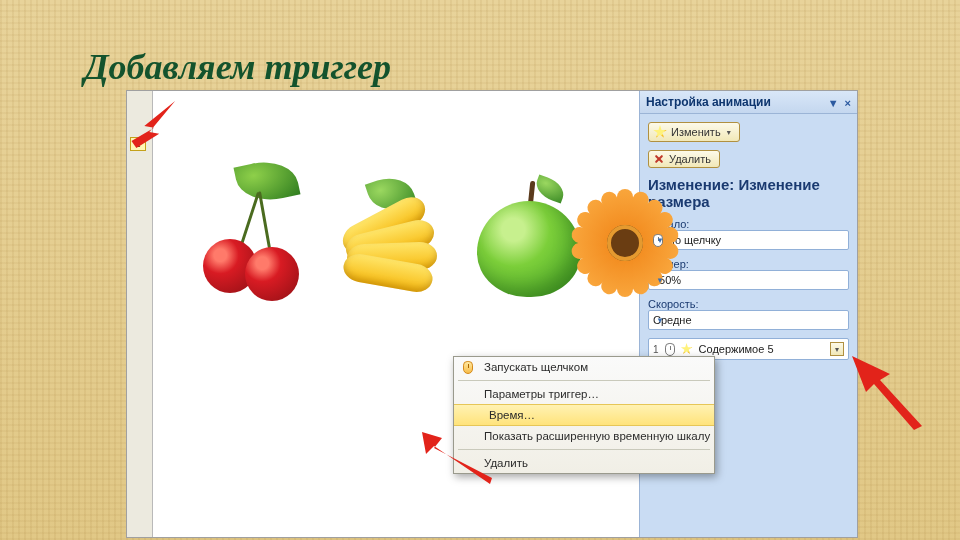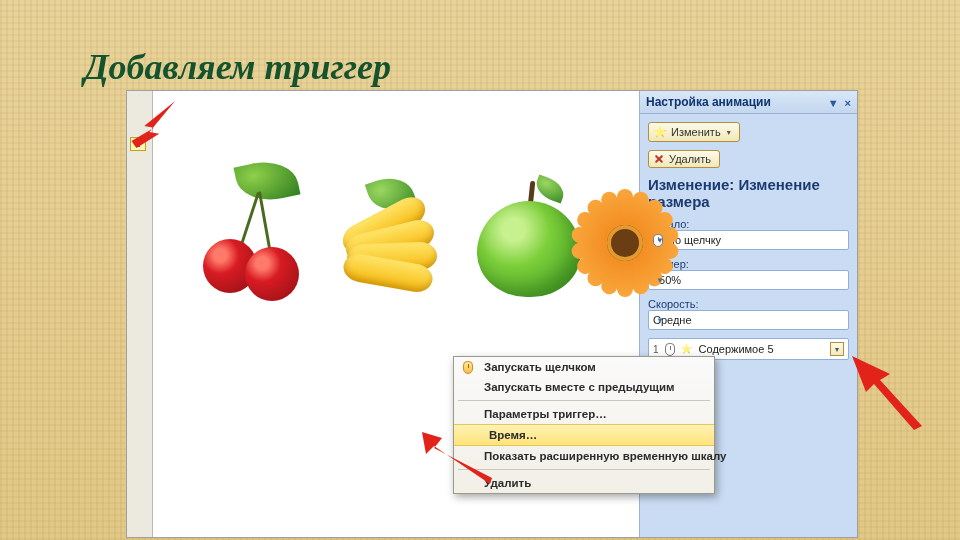--- a/index.html
+++ b/index.html
@@ -87,21 +87,21 @@
 
   
   .ctx {
     position: absolute; left: 453px; top: 356px; width: 262px;
     background: linear-gradient(#fafafa,#f1efe6);
     border: 1px solid #9a9a8d; box-shadow: 2px 3px 8px rgba(0,0,0,.35);
     font-size: 11.5px; color: #2b2b2b; z-index: 30;
   }
   .ctx .itm {
     display: flex; align-items: center; gap: 8px;
-    padding: 4px 10px 4px 30px; position: relative; white-space: nowrap; font-weight: bold;
+    padding: 4px 10px 4px 30px; position: relative; white-space: nowrap;
   }
   .ctx .itm.hi {
     background: linear-gradient(#fff2b3,#ffe37b);
     border-top: 1px solid #e6c657; border-bottom: 1px solid #e6c657; padding-left: 35px;
   }
   .ctx .sep { height: 1px; margin: 3px 4px; background: #c9c9bb; }
   .ctx .slot-ico { position: absolute; left: 6px; top: 50%; transform: translateY(-50%); width: 16px; height: 16px; display:flex; align-items:center; justify-content:center; }
   .ico-click { width:10px;height:13px;border:1px solid #d58a1a;border-radius:5px 5px 6px 6px;background:linear-gradient(#ffe8a0,#f7bd4b); position:relative;}
   .ico-click::before{content:"";position:absolute;left:4px;top:2px;width:1px;height:4px;background:#a96500;}
   .ico-radio { width:10px;height:10px;border:1px solid #888;border-radius:50%;background:#fff; }
@@ -269,23 +269,20 @@
   </div>
 </div>
 
 <div class="ctx">
   <div class="itm">
     <span class="slot-ico">
         <span class="ico-click"></span>
       </span>
     <span>Запускать щелчком</span>
   </div>
-  <div class="itm">
-    <span>Запускать вместе с предыдущим</span>
-  </div>
   <div class="sep"></div>
   <div class="itm">
     <span>Параметры триггер…</span>
   </div>
   <div class="itm hi">
     <span>Время…</span>
   </div>
   <div class="itm">
     <span>Показать расширенную временную шкалу</span>
   </div>

